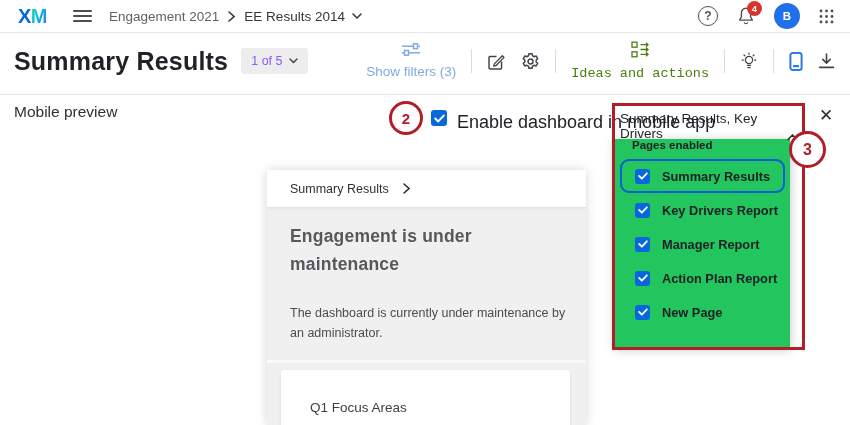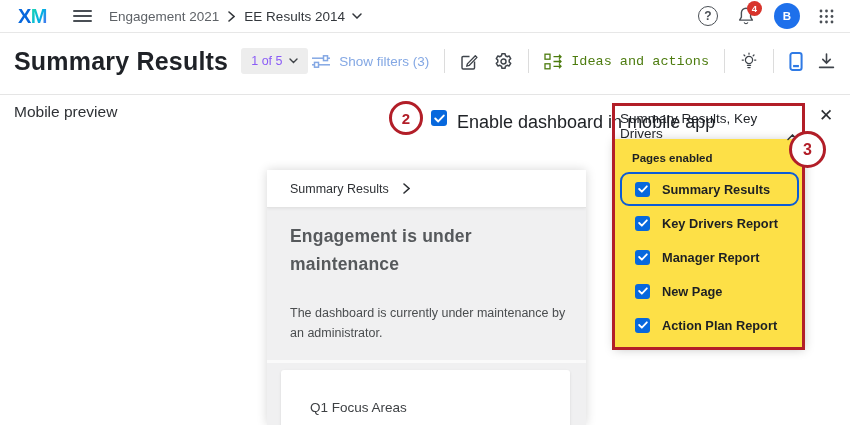--- a/index.html
+++ b/index.html
@@ -51,21 +51,21 @@
     position:absolute; top:34px; left:0; right:0; height:61px;
     display:flex; align-items:center; padding:0 15px 6px 14px;
     border-bottom:1px solid #e5e5e5; background:#fff;
   }
   .page-title { font-size:25px; font-weight:600; color:#1f2227; letter-spacing:0.2px; }
   .page-pill {
     margin-left:13px; background:#ededed; border-radius:3px; padding:6px 10px;
     display:flex; align-items:center; gap:7px; font-size:12.5px; color:#8b5cf6; cursor:pointer;
   }
   .tb-right { margin-left:auto; display:flex; align-items:center; gap:15px; color:#3f444b; }
-  .tb-btn { display:flex; align-items:center; gap:8px; cursor:pointer; }
+  .tb-btn { display:flex; align-items:center; gap:8px; cursor:pointer;flex-direction:column; }
   .filters-btn { color:#84a8e4; font-size:13.5px; }
   .tb-divider { width:1px; height:24px; background:#dcdcdc; }
   .ideas-btn { font-size:13.5px; color:#4d7c0f;font-family:Liberation Mono, monospace; }
   .phone-btn { color:#2f7ae5; }
 
   
   .preview-title { position:absolute; left:14px; top:103px; font-size:15.5px; color:#2e3135; }
   .anno-circle {
     position:absolute; border-radius:50%; background:#fff; z-index:40;
     display:flex; align-items:center; justify-content:center;
@@ -87,22 +87,22 @@
   .close-btn { position:absolute; left:819px; top:105px; font-size:17px; color:#2c2f33; cursor:pointer; }
 
   
   .anno-rect {
     position:absolute; left:612px; top:103px; width:193px; height:247px;
     border:3px solid #b21e28; z-index:30; pointer-events:none;
   }
 
   
   .dd-panel {
-    position:absolute; left:615px; top:139px; width:189px; height:208px;
-    background:#fde047; box-shadow:0 2px 10px rgba(0,0,0,.25); z-index:20; padding-top:13px;
+    position:absolute; left:615px; top:139px; width:175px; height:208px;
+    background:#22c55e; box-shadow:0 2px 10px rgba(0,0,0,.25); z-index:20; 
   }
   .dd-header { margin-left:17px; font-size:11.5px; font-weight:bold; color:#1d2024; }
   .dd-list { margin-top:8px; }
   .dd-item {
     height:34px; margin:0 5px; padding-left:13px;
     display:flex; align-items:center; border:2px solid transparent; border-radius:9px; cursor:pointer;
   }
   .dd-item.focused { border-color:#0b5cd7; }
   .dd-item .checkbox { width:15px; height:15px; }
   .dd-item-label { margin-left:12px; font-size:12.8px; font-weight:600; color:#1d2024; }
@@ -341,29 +341,29 @@
             </svg>
           </span>
         <span class="dd-item-label">Manager Report</span>
       </div>
       <div class="dd-item">
         <span class="checkbox">
             <svg width="10" height="8" viewBox="0 0 13 10">
               <polyline points="1.5,5 5,8.5 11.5,1.5" fill="none" stroke="#fff" stroke-width="2.3" stroke-linecap="round" stroke-linejoin="round"></polyline>
             </svg>
           </span>
+        <span class="dd-item-label">Action Plan Report</span>
+      </div>
+      <div class="dd-item">
+        <span class="checkbox">
+            <svg width="10" height="8" viewBox="0 0 13 10">
+              <polyline points="1.5,5 5,8.5 11.5,1.5" fill="none" stroke="#fff" stroke-width="2.3" stroke-linecap="round" stroke-linejoin="round"></polyline>
+            </svg>
+          </span>
         <span class="dd-item-label">New Page</span>
-      </div>
-      <div class="dd-item">
-        <span class="checkbox">
-            <svg width="10" height="8" viewBox="0 0 13 10">
-              <polyline points="1.5,5 5,8.5 11.5,1.5" fill="none" stroke="#fff" stroke-width="2.3" stroke-linecap="round" stroke-linejoin="round"></polyline>
-            </svg>
-          </span>
-        <span class="dd-item-label">Action Plan Report</span>
       </div>
     </div>
   </div>
 
   <div class="anno-rect"></div>
   <div class="anno-circle anno-3">
     <span>3</span>
   </div>
 
   <div class="phone">

